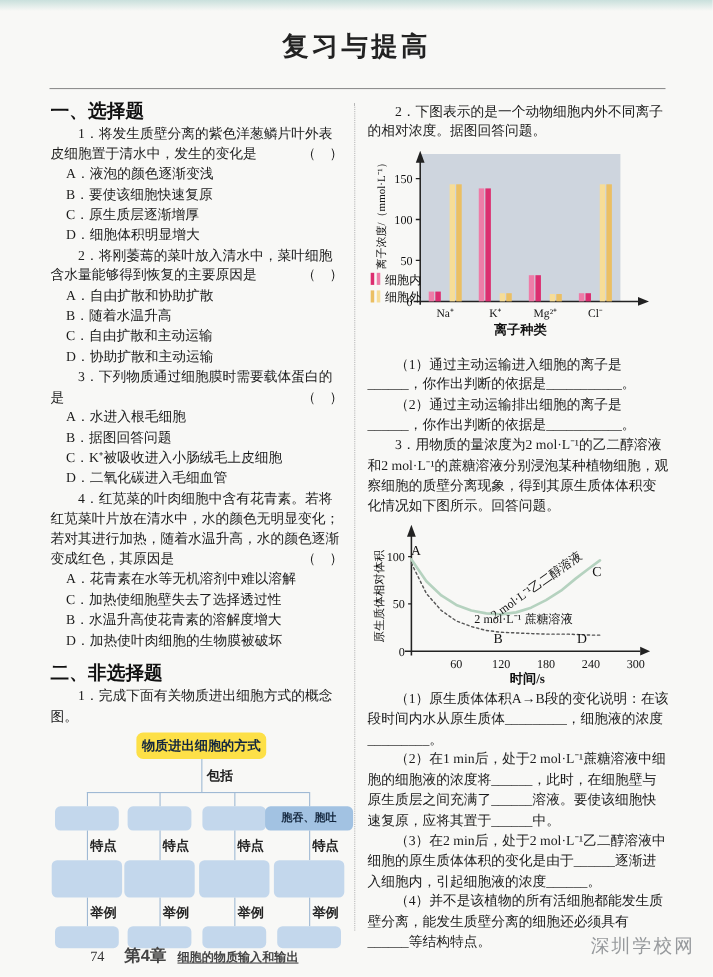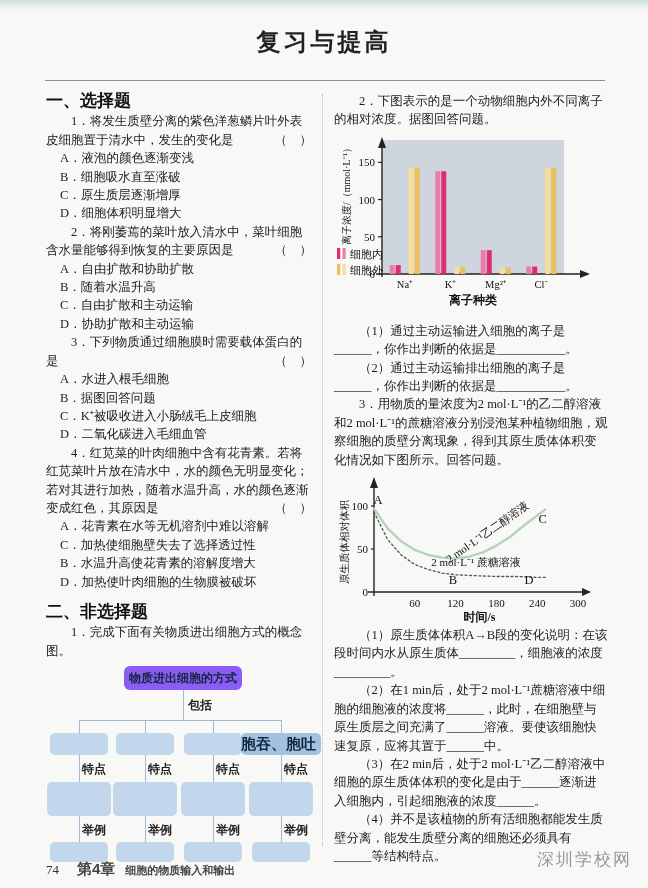--- a/index.html
+++ b/index.html
@@ -15,53 +15,53 @@
   .col.left{left:46px;width:266px;}
   .col.right{left:334px;width:274px;}
   h2.sec{margin:0 0 2px 0;font-family:"Liberation Sans",sans-serif;font-size:17px;font-weight:bold;color:#111;}
   h2.sec.mt{margin-top:12px;}
   p.stem{margin:0;text-indent:2em;}
   p.opt{margin:0 0 0 14px;}
   .br{float:right;}
   
   .cmap{position:relative;width:272px;height:200px;margin-top:6px;}
   .cm-box{position:absolute;background:#c3d7ec;border-radius:5px;}
-  .cm-root{position:absolute;left:78px;top:0;width:118px;height:24px;background:#8b5cf6;border-radius:6px;
+  .cm-root{position:absolute;left:78px;top:0;width:118px;height:24px;background:#fde047;border-radius:6px;
         text-align:center;line-height:24px;font-family:"Liberation Sans",sans-serif;font-weight:bold;
         font-size:12px;color:#14273e;}
-  .cm-filled{background:#a2c2e2;font-family:"Liberation Sans",sans-serif;
-        font-weight:bold;font-size:15px;color:#14273e;}
+  .cm-filled{background:#a2c2e2;text-align:center;font-family:"Liberation Sans",sans-serif;
+        font-weight:bold;font-size:10px;color:#14273e;}
   .cm-line{position:absolute;background:#9fb9d4;}
   .cm-lbl{position:absolute;font-family:"Liberation Sans",sans-serif;font-weight:bold;font-size:12px;color:#222;}
   
   svg{display:block;}
   svg text{font-family:"Liberation Serif",serif;fill:#111;}
   .chart{margin:3px 0 2px 0;}
   
   .footer{position:absolute;left:46px;top:860px;font-size:12.5px;color:#333;}
-  .footer .pn{font-size:13px;margin-right:18px;}
+  .footer .pn{font-size:13px;margin-right:18px;margin-left:36px;}
   .footer .ch{font-family:"Liberation Sans",sans-serif;font-size:15px;margin-right:10px;font-weight:bold;color:#444;}
-  .footer .cht{font-family:"Liberation Sans",sans-serif;font-size:11px;font-weight:bold;color:#444;}
+  .footer .cht{font-family:"Liberation Sans",sans-serif;font-size:11px;font-weight:bold;color:#444;text-decoration:underline;}
   .watermark{position:absolute;right:16px;top:848px;font-size:17px;color:#96999c;letter-spacing:2px;}
 </style>
 </head>
 <body>
 
 <div class="page">
   <div class="top-smudge"></div>
   <h1 class="title">复习与提高</h1>
   <div class="rule"></div>
   <div class="col-divider"></div>
 
   <div class="col left">
     <h2 class="sec">一、选择题</h2>
 
     <p class="stem"><span>1．将发生质壁分离的紫色洋葱鳞片叶外表皮细胞置于清水中，发生的变化是</span><span class="br">（　）</span></p>
     <p class="opt">A．液泡的颜色逐渐变浅</p>
-    <p class="opt">B．细胞吸水直至涨破</p>
+    <p class="opt">B．要使该细胞快速复原</p>
     <p class="opt">C．原生质层逐渐增厚</p>
     <p class="opt">D．细胞体积明显增大</p>
 
     <p class="stem"><span>2．将刚萎蔫的菜叶放入清水中，菜叶细胞含水量能够得到恢复的主要原因是</span><span class="br">（　）</span></p>
     <p class="opt">A．自由扩散和协助扩散</p>
     <p class="opt">B．随着水温升高</p>
     <p class="opt">C．自由扩散和主动运输</p>
     <p class="opt">D．协助扩散和主动运输</p>
 
     <p class="stem"><span>3．下列物质通过细胞膜时需要载体蛋白的是</span><span class="br">（　）</span></p>

